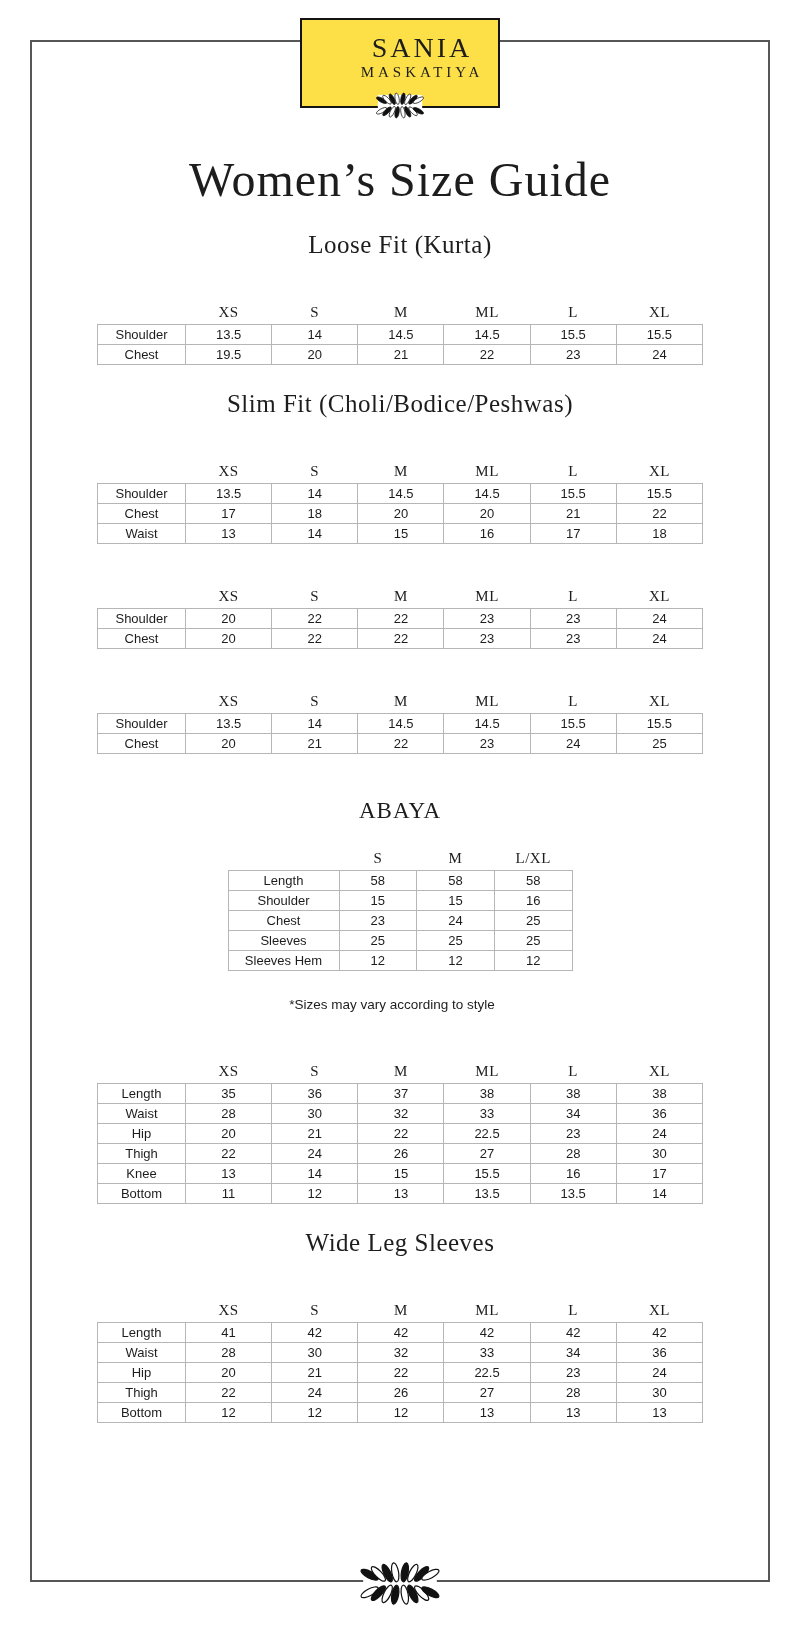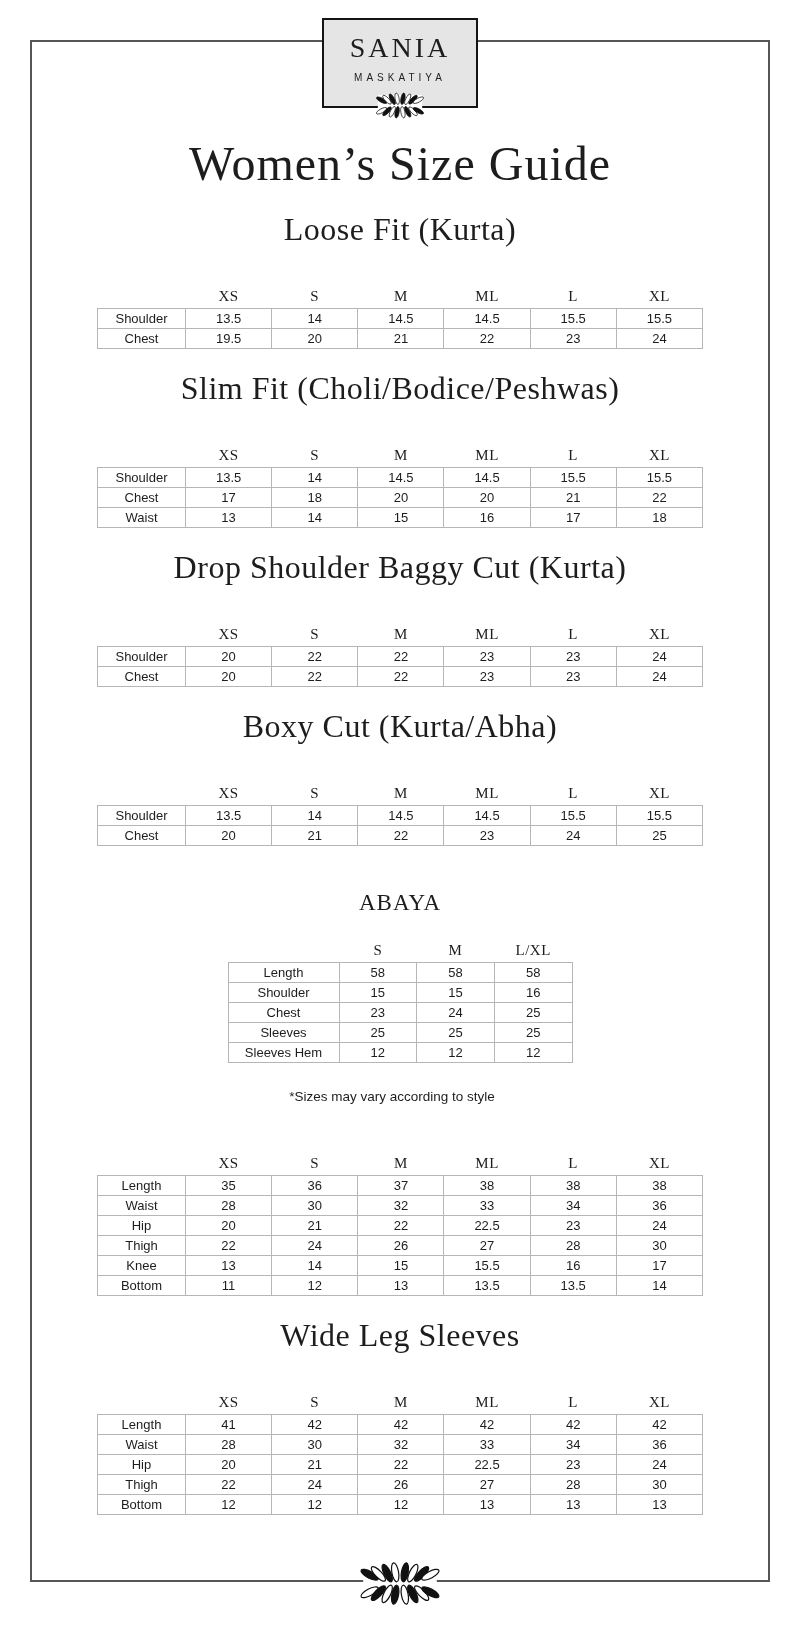--- a/index.html
+++ b/index.html
@@ -2,36 +2,36 @@
 <html><head>
 <meta charset="utf-8">
 <style>
   html,body{margin:0;padding:0;background:#ffffff;}
   .page{position:relative;width:800px;height:1634px;background:#ffffff;overflow:hidden;
         font-family:"Liberation Sans",sans-serif;color:#1d1d1d;}
   .frame{position:absolute;left:30px;right:30px;top:40px;bottom:52px;
          border:2px solid #565656;z-index:0;}
   
   .logo-box{position:absolute;top:18px;left:50%;transform:translateX(-50%);
-            width:152px;height:86px;background:#e5e5e5;border:2px solid #141414;
-            z-index:2;text-align:center;}
+            width:152px;height:86px;background:#fde047;border:2px solid #141414;
+            z-index:2;text-align:center;padding-left:44px;}
   .brand-name{font-family:"Liberation Serif",serif;font-size:28px;letter-spacing:3px;
               margin-top:13px;line-height:30px;}
-  .brand-sub{font-family:Liberation Sans, sans-serif;font-size:10px;letter-spacing:4px;
-             margin-top:9px;}
+  .brand-sub{font-family:Liberation Serif, serif;font-size:15px;letter-spacing:4px;
+             margin-top:1px;}
   .logo-orn{position:absolute;bottom:-13px;left:50%;transform:translateX(-50%);
             width:58px;height:27px;}
   
-  .content{position:absolute;top:104px;left:0;right:0;text-align:center;z-index:1;}
+  .content{position:absolute;top:120px;left:0;right:0;text-align:center;z-index:1;}
   .main-title{font-family:"Liberation Serif",serif;font-weight:400;font-size:48px;
               letter-spacing:1px;line-height:52px;margin:34px 0 0 0;}
   .size-section{margin-top:24px;}
   .size-section.mt-xl{margin-top:46px;}
   .size-section.abaya{margin-top:44px;}
-  .section-title{font-family:"Liberation Serif",serif;font-weight:400;font-size:32px;
+  .section-title{font-family:"Liberation Serif",serif;font-weight:400;font-size:25px;
                  line-height:30px;margin:0;letter-spacing:0.5px;}
   .abaya .section-title{font-size:23px;line-height:26px;letter-spacing:1px;}
   .size-table{border-collapse:collapse;margin:22px auto 0 auto;table-layout:fixed;}
   .t-wide{width:606px;margin-top:40px;}
   .t-narrow{width:345px;}
   .size-table thead th{height:24px;font-family:"Liberation Serif",serif;font-weight:400;
                        font-size:15px;letter-spacing:0.5px;border:none;padding:0;}
   .size-table td{border:1px solid #b6b6b6;height:19px;padding:0;text-align:center;
                  font-size:13px;line-height:19px;background:#fff;}
   .note{font-size:13.5px;margin:26px 16px 0 0;line-height:16px;}
@@ -167,21 +167,20 @@
                 <td>14</td>
                 <td>15</td>
                 <td>16</td>
                 <td>17</td>
                 <td>18</td>
               </tr>
             </tbody>
           </table>
         </section>
         <section class="size-section">
-          <h2 class="section-title">Drop Shoulder Baggy Cut (Kurta)</h2>
           <table class="size-table t-wide">
             <colgroup>
               <col style="width: 88px;">
               <col>
               <col>
               <col>
               <col>
               <col>
               <col>
             </colgroup>
@@ -212,21 +211,20 @@
                 <td>22</td>
                 <td>22</td>
                 <td>23</td>
                 <td>23</td>
                 <td>24</td>
               </tr>
             </tbody>
           </table>
         </section>
         <section class="size-section">
-          <h2 class="section-title">Boxy Cut (Kurta/Abha)</h2>
           <table class="size-table t-wide">
             <colgroup>
               <col style="width: 88px;">
               <col>
               <col>
               <col>
               <col>
               <col>
               <col>
             </colgroup>

